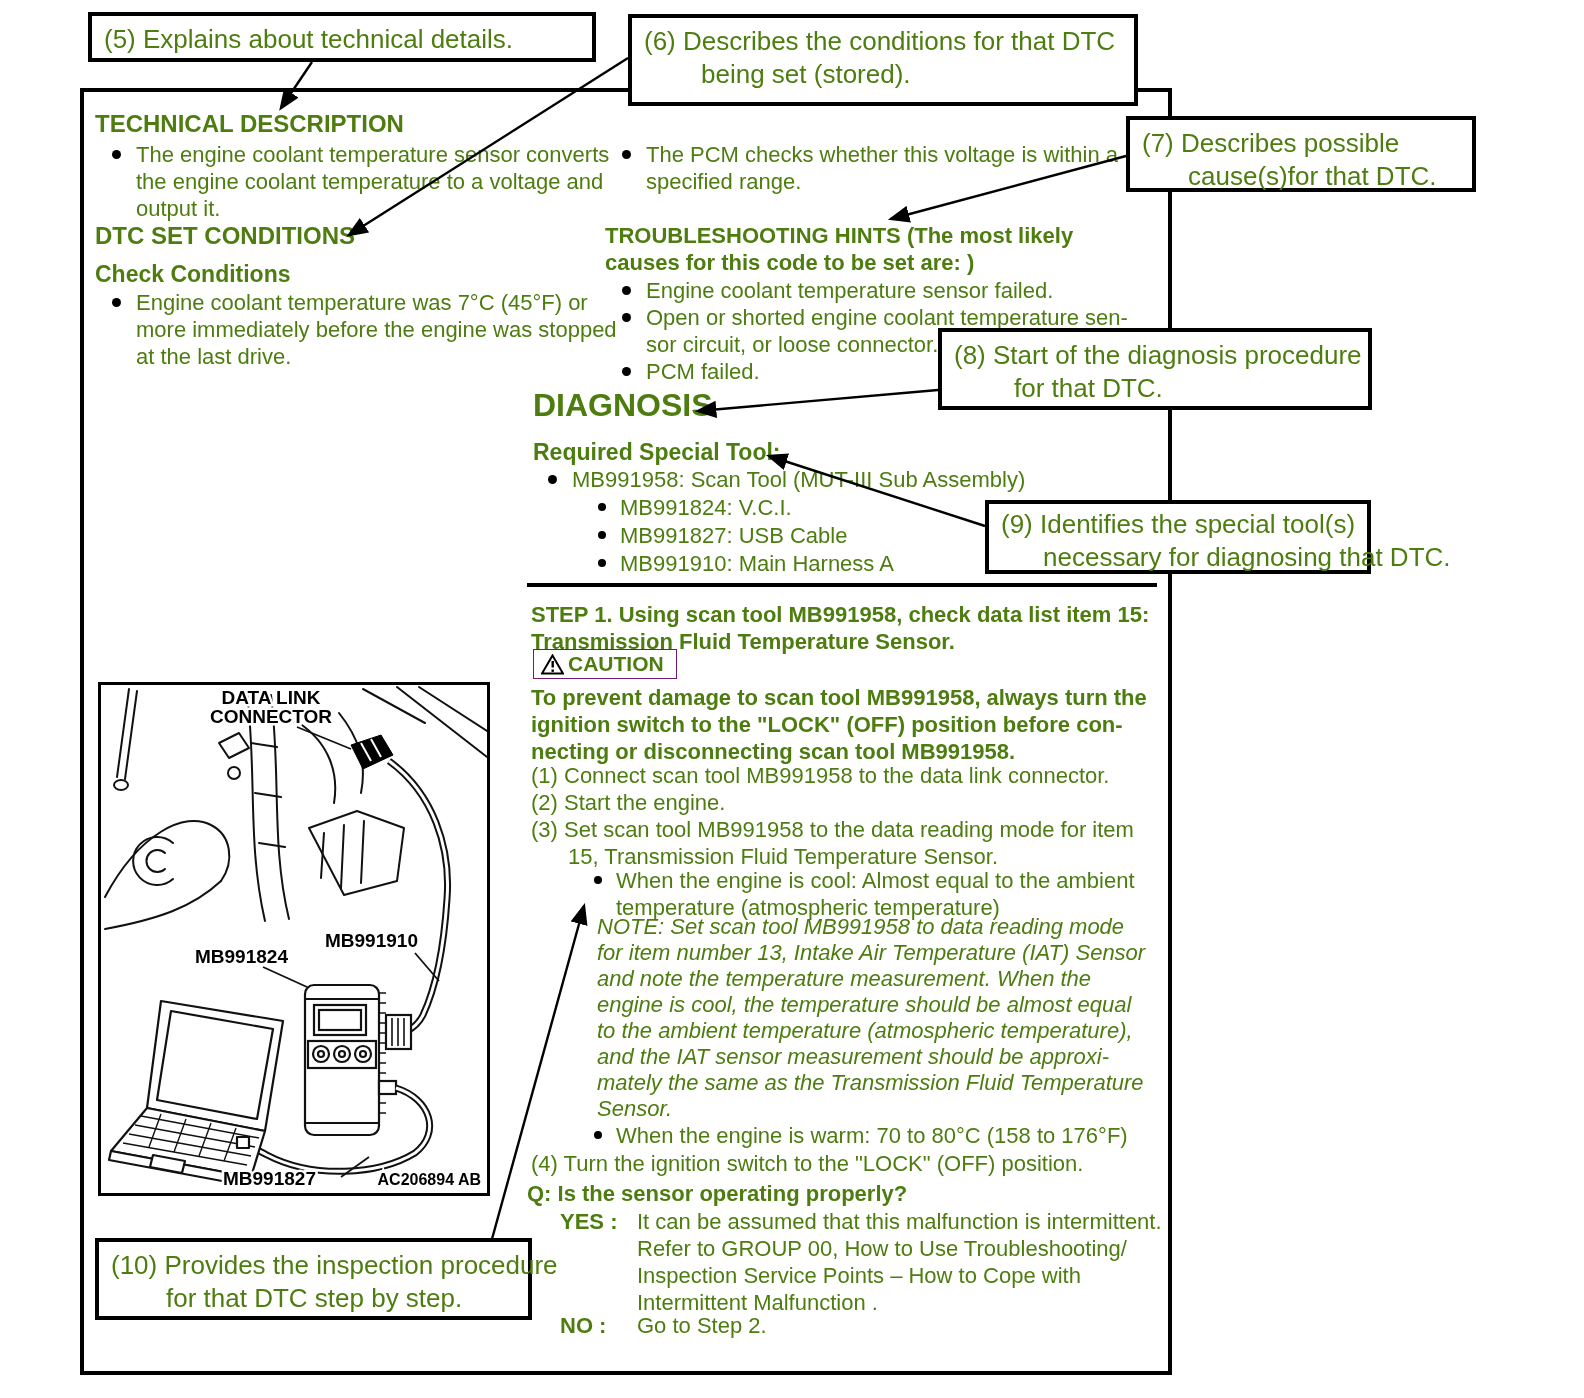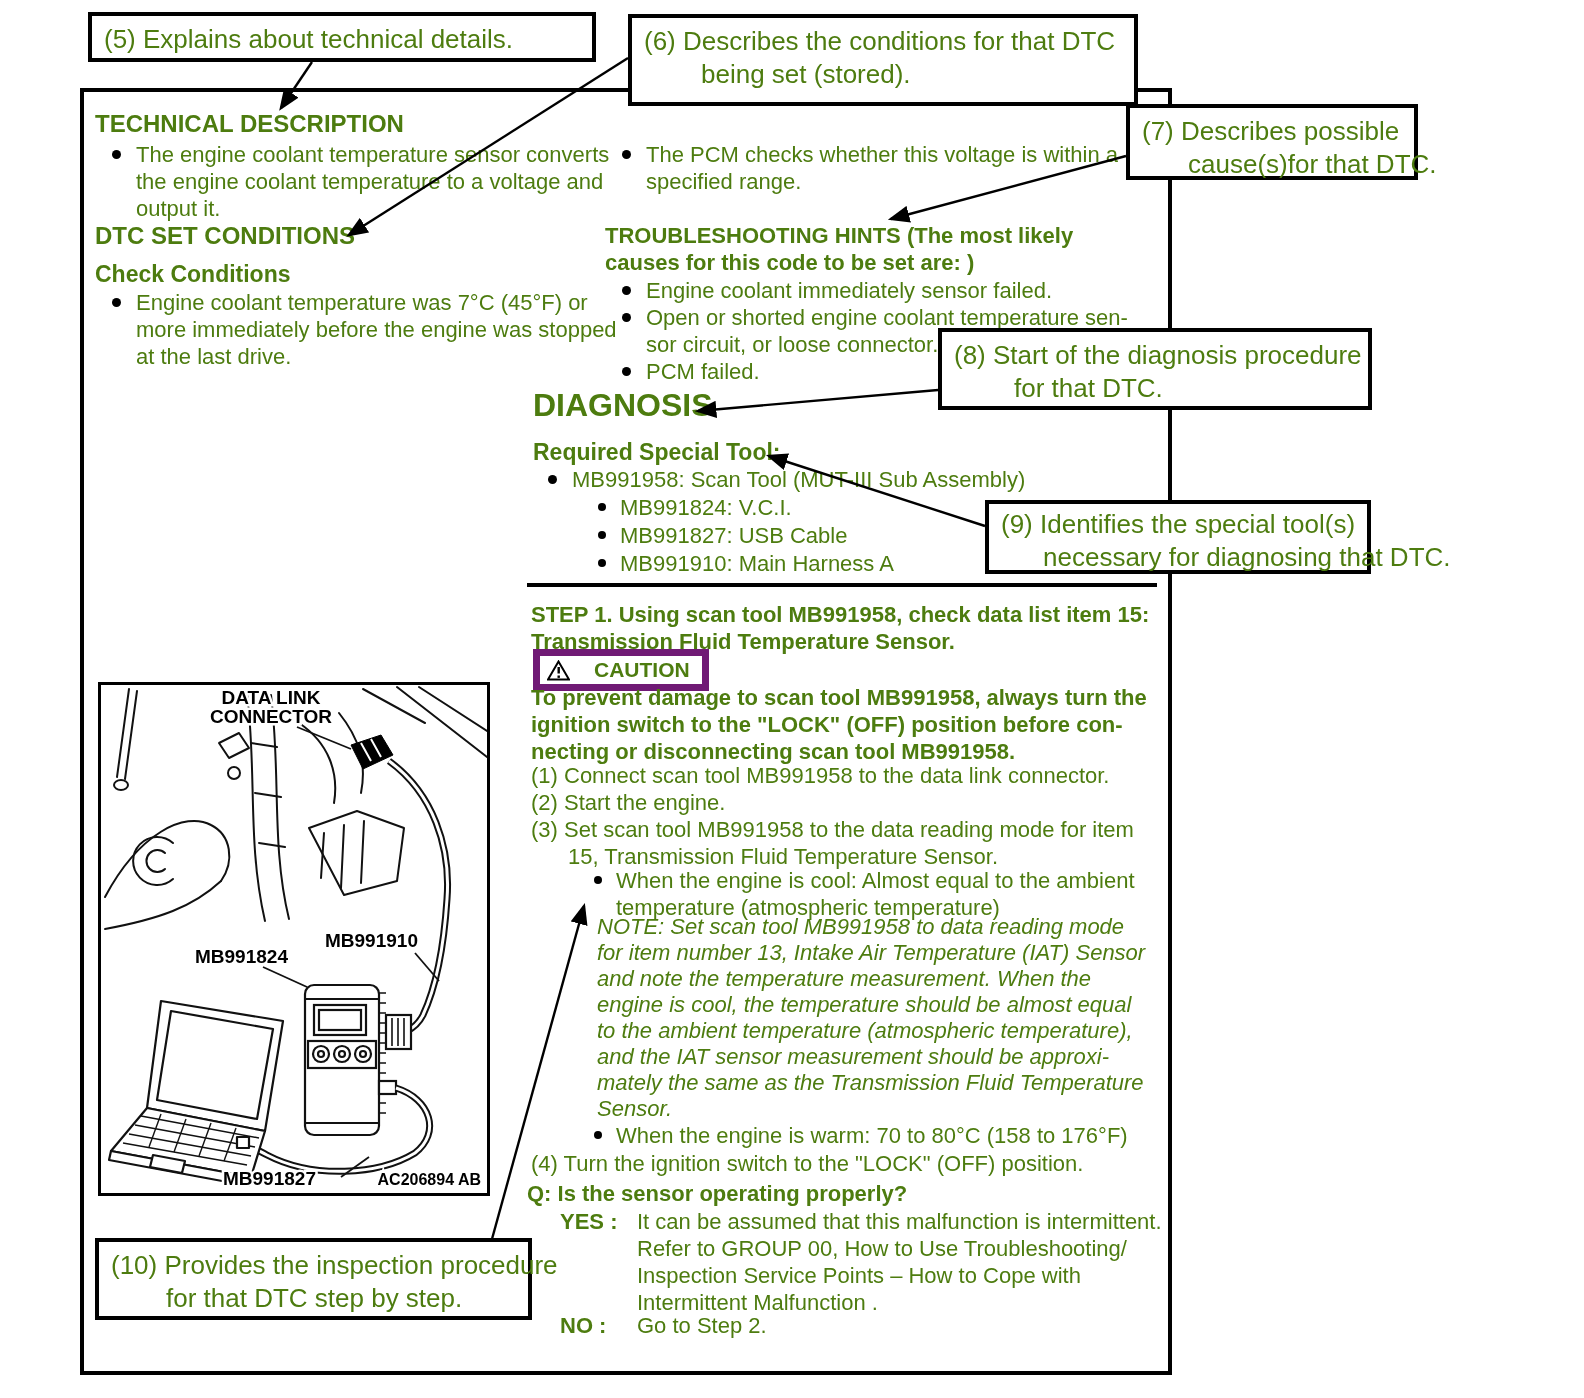--- a/index.html
+++ b/index.html
@@ -17,21 +17,21 @@
   .callout .ln2-c8{padding-left:60px;} .callout .ln2-c9{padding-left:42px;}
   .callout .ln2-c10{padding-left:55px;}
   .callout .cl{white-space:nowrap;font-size:26px;line-height:33px;}
   #main-border{position:absolute;left:80px;top:88px;width:1092px;height:1287px;
                border:4px solid #000;box-sizing:border-box;z-index:1;}
   .row{display:flex;align-items:flex-start;}
   .dot{width:9px;height:9px;border-radius:50%;background:#000;flex:none;margin:9px 15px 0 0;}
   .dot-s{width:8px;height:8px;border-radius:50%;background:#000;flex:none;margin:9px 14px 0 0;}
   #rule{position:absolute;left:527px;top:583px;width:630px;height:4px;background:#000;z-index:2;}
   #caution-box{position:absolute;left:533px;top:649px;display:inline-flex;align-items:center;
-               border:7px solid #701a75;padding:2px 12px 2px 7px;gap:24px;z-index:2;background:#fff;}
+               border:1px solid #701a75;padding:2px 12px 2px 7px;gap:4px;z-index:2;background:#fff;}
   #caution-box .cap{font-weight:bold;font-size:21px;white-space:nowrap;}
   .lblcol{font-weight:bold;font-size:22px;line-height:27px;white-space:nowrap;}
   #figure-box{position:absolute;left:98px;top:682px;width:392px;height:514px;
               border:3px solid #000;box-sizing:border-box;z-index:2;background:#fff;}
   #arrow-layer{position:absolute;left:0;top:0;z-index:9;pointer-events:none;}
   .z2{z-index:2;}
 </style>
 </head>
 <body>
 
@@ -41,21 +41,21 @@
 
   <div class="callout" style="left:88px;top:12px;width:508px;height:50px;">
     <div class="cl">(5) Explains about technical details.</div>
   </div>
 
   <div class="callout" style="left:628px;top:14px;width:510px;height:92px;">
     <div class="cl">(6) Describes the conditions for that DTC</div>
     <div class="cl ln2-c6">being set (stored).</div>
   </div>
 
-  <div class="callout" style="left:1126px;top:104px;width:292px;height:76px;">
+  <div class="callout" style="left:1126px;top:116px;width:350px;height:76px;">
     <div class="cl">(7) Describes possible</div>
     <div class="cl ln2-c7">cause(s)for that DTC.</div>
   </div>
 
   <div class="callout" style="left:938px;top:328px;width:434px;height:82px;">
     <div class="cl">(8) Start of the diagnosis procedure</div>
     <div class="cl ln2-c8">for that DTC.</div>
   </div>
 
   <div class="callout" style="left:985px;top:500px;width:386px;height:74px;padding-top:4px;">
@@ -100,21 +100,21 @@
   </div>
 
   <div class="abs z2" style="left:605px;top:222px;">
     <div class="lblcol">TROUBLESHOOTING HINTS (The most likely</div>
     <div class="lblcol">causes for this code to be set are: )</div>
   </div>
 
   <div class="abs z2" style="left:622px;top:277px;">
     <div class="row">
       <span class="dot"></span>
-      <div class="ln">Engine coolant immediately sensor failed.</div>
+      <div class="ln">Engine coolant temperature sensor failed.</div>
     </div>
     <div class="row">
       <span class="dot"></span>
       <div>
         <div class="ln">Open or shorted engine coolant temperature sen-</div>
         <div class="ln">sor circuit, or loose connector.</div>
       </div>
     </div>
     <div class="row">
       <span class="dot"></span>

